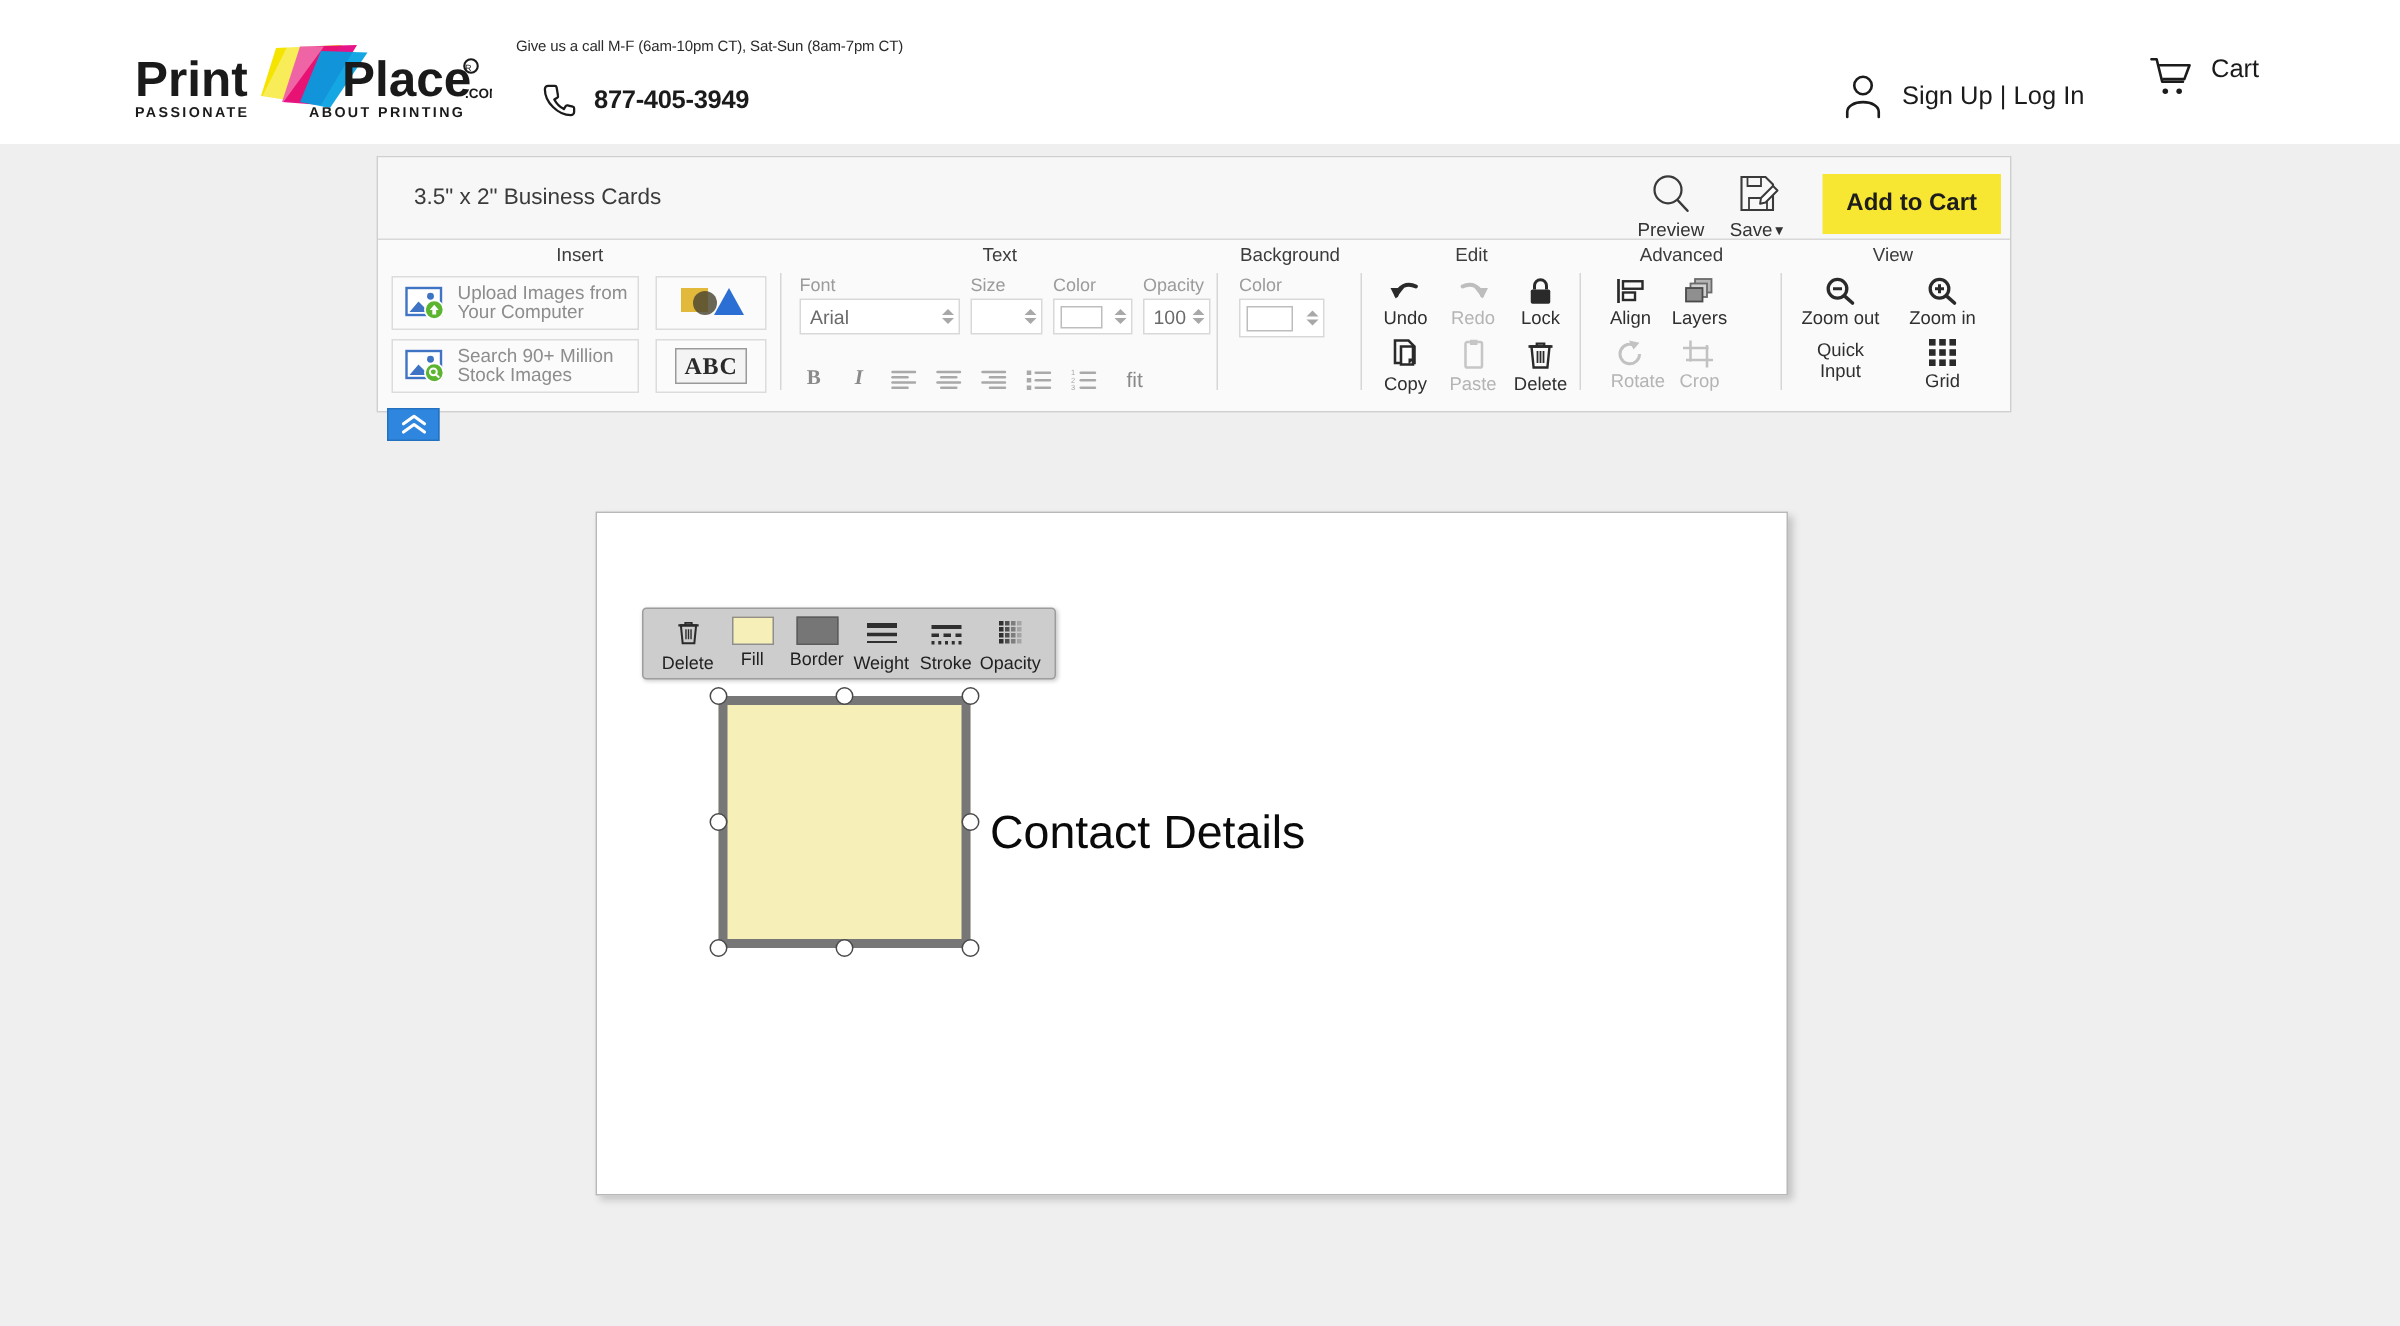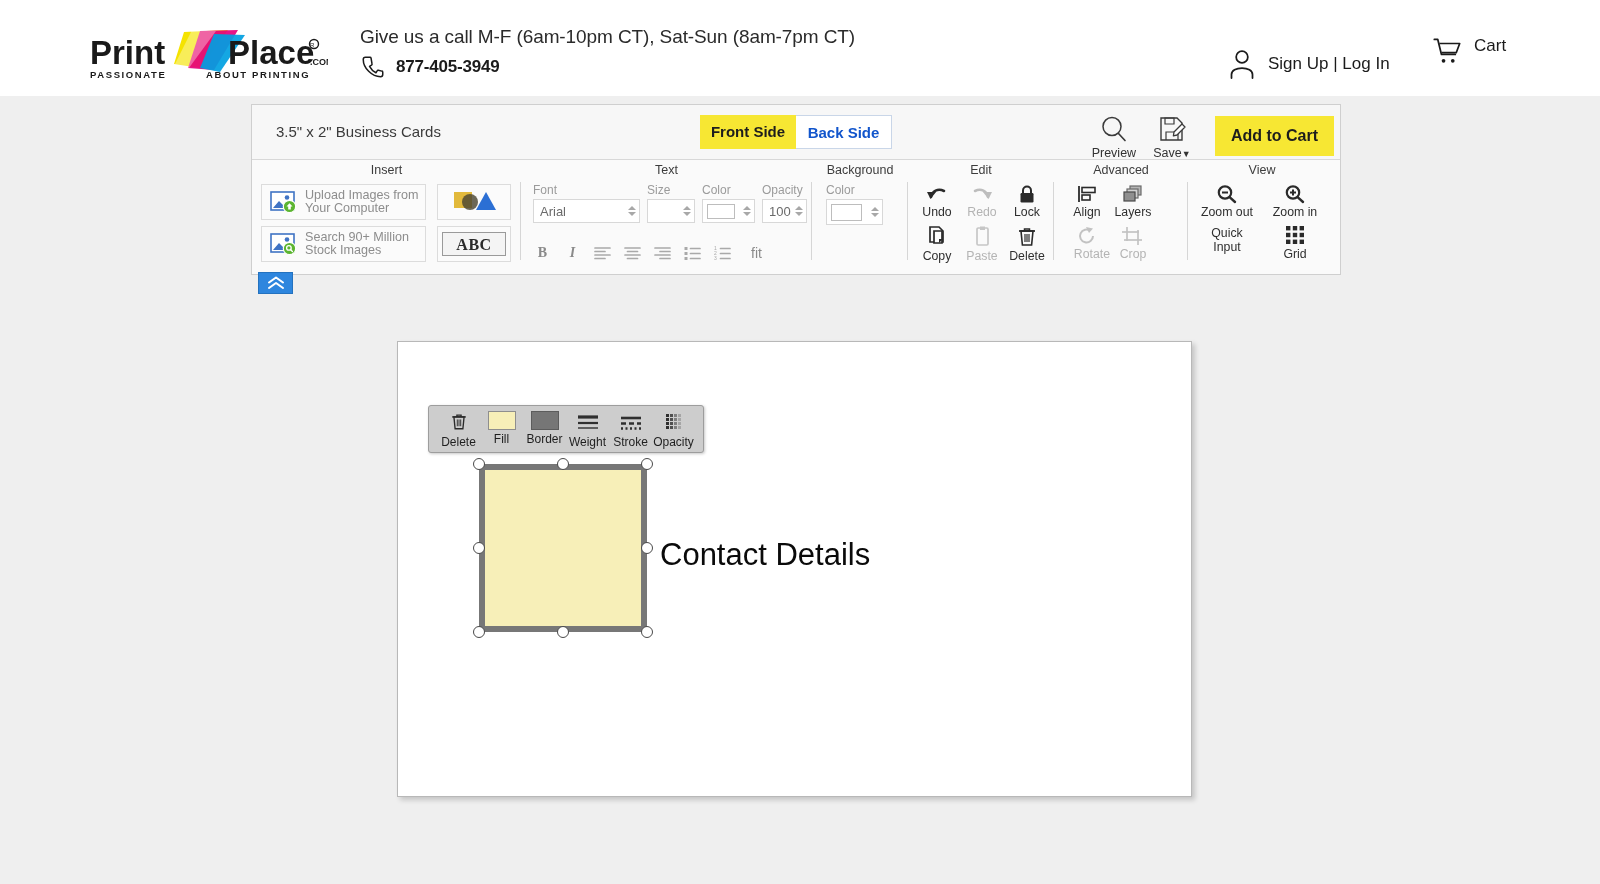--- a/index.html
+++ b/index.html
@@ -17,22 +17,22 @@
   .header {
     position: absolute; left: 0; top: 0; width: 1600px; height: 96px;
     background: #ffffff;
   }
   .logo-wrap {
     position: absolute; left: 88px; top: 28px; width: 240px; height: 56px;
   }
   .logo-svg { display:block; }
 
   .call-text {
-    position: absolute; left: 360px; top: 26px;
-    font-size: 19px; color: #2b2b2b; letter-spacing: -0.1px;
+    position: absolute; left: 344px; top: 26px;
+    font-size: 10px; color: #2b2b2b; letter-spacing: -0.1px;
     white-space: nowrap;
   }
   .phone-row {
     position: absolute; left: 360px; top: 54px;
     display: flex; align-items: center; gap: 10px;
   }
   .phone-icon { width: 26px; height: 26px; display:block; }
   .phone-num {
     font-size: 17px; font-weight: bold; color: #1b1b1b; letter-spacing: -0.2px;
   }
@@ -121,21 +121,21 @@
   }
   .ins-big { left: 9px; width: 165px; height: 36px; }
   .ins-big.b1 { top: 2px; }
   .ins-big.b2 { top: 44px; }
   .ins-sq { left: 185px; width: 74px; height: 36px; justify-content:center; }
   .ins-sq.s1 { top: 2px; }
   .ins-sq.s2 { top: 44px; }
   .ins-ico { width: 28px; height: 24px; margin: 0 7px 0 8px; flex: none; }
   .ins-txt { font-size: 12.6px; color: #8d8d8d; line-height: 13px; }
   .abc-box {
-    width: 64px; height: 24px; border: 1px solid #9a9a9a; background:#f4f4f4;
+    width: 48px; height: 24px; border: 1px solid #9a9a9a; background:#f4f4f4;
     font-family: "Liberation Serif", serif; font-weight: bold; font-size: 16px;
     color:#2a2a2a; text-align:center; line-height: 23px; letter-spacing: 0.5px;
   }
 
   
   .g-text { width: 291px; }
   .fld-label { position: absolute; font-size: 12px; color: #9b9b9b; }
   .spin {
     position: absolute; background: #fff; border: 1px solid #d8d8d8;
     height: 24px; display: flex; align-items: center;
@@ -272,24 +272,20 @@
     </div>
   </div>
 
   <div class="band"></div>
 
   <div class="editor">
 
     <div class="ed-top">
       <div class="card-title">3.5" x 2" Business Cards</div>
 
-      <div class="side-tabs">
-        <div class="side-tab front">Front Side</div>
-        <div class="side-tab back">Back Side</div>
-      </div>
 
       <div class="top-actions">
         <div class="ta-item">
           <svg width="30" height="30" viewBox="0 0 30 30">
             <circle cx="13" cy="12.5" r="9" fill="none" stroke="#3a3a3a" stroke-width="1.5"></circle>
             <line x1="19.5" y1="19.5" x2="26" y2="26.5" stroke="#3a3a3a" stroke-width="1.7" stroke-linecap="round"></line>
           </svg>
           <div class="ta-label">Preview</div>
         </div>
         <div class="ta-item">

